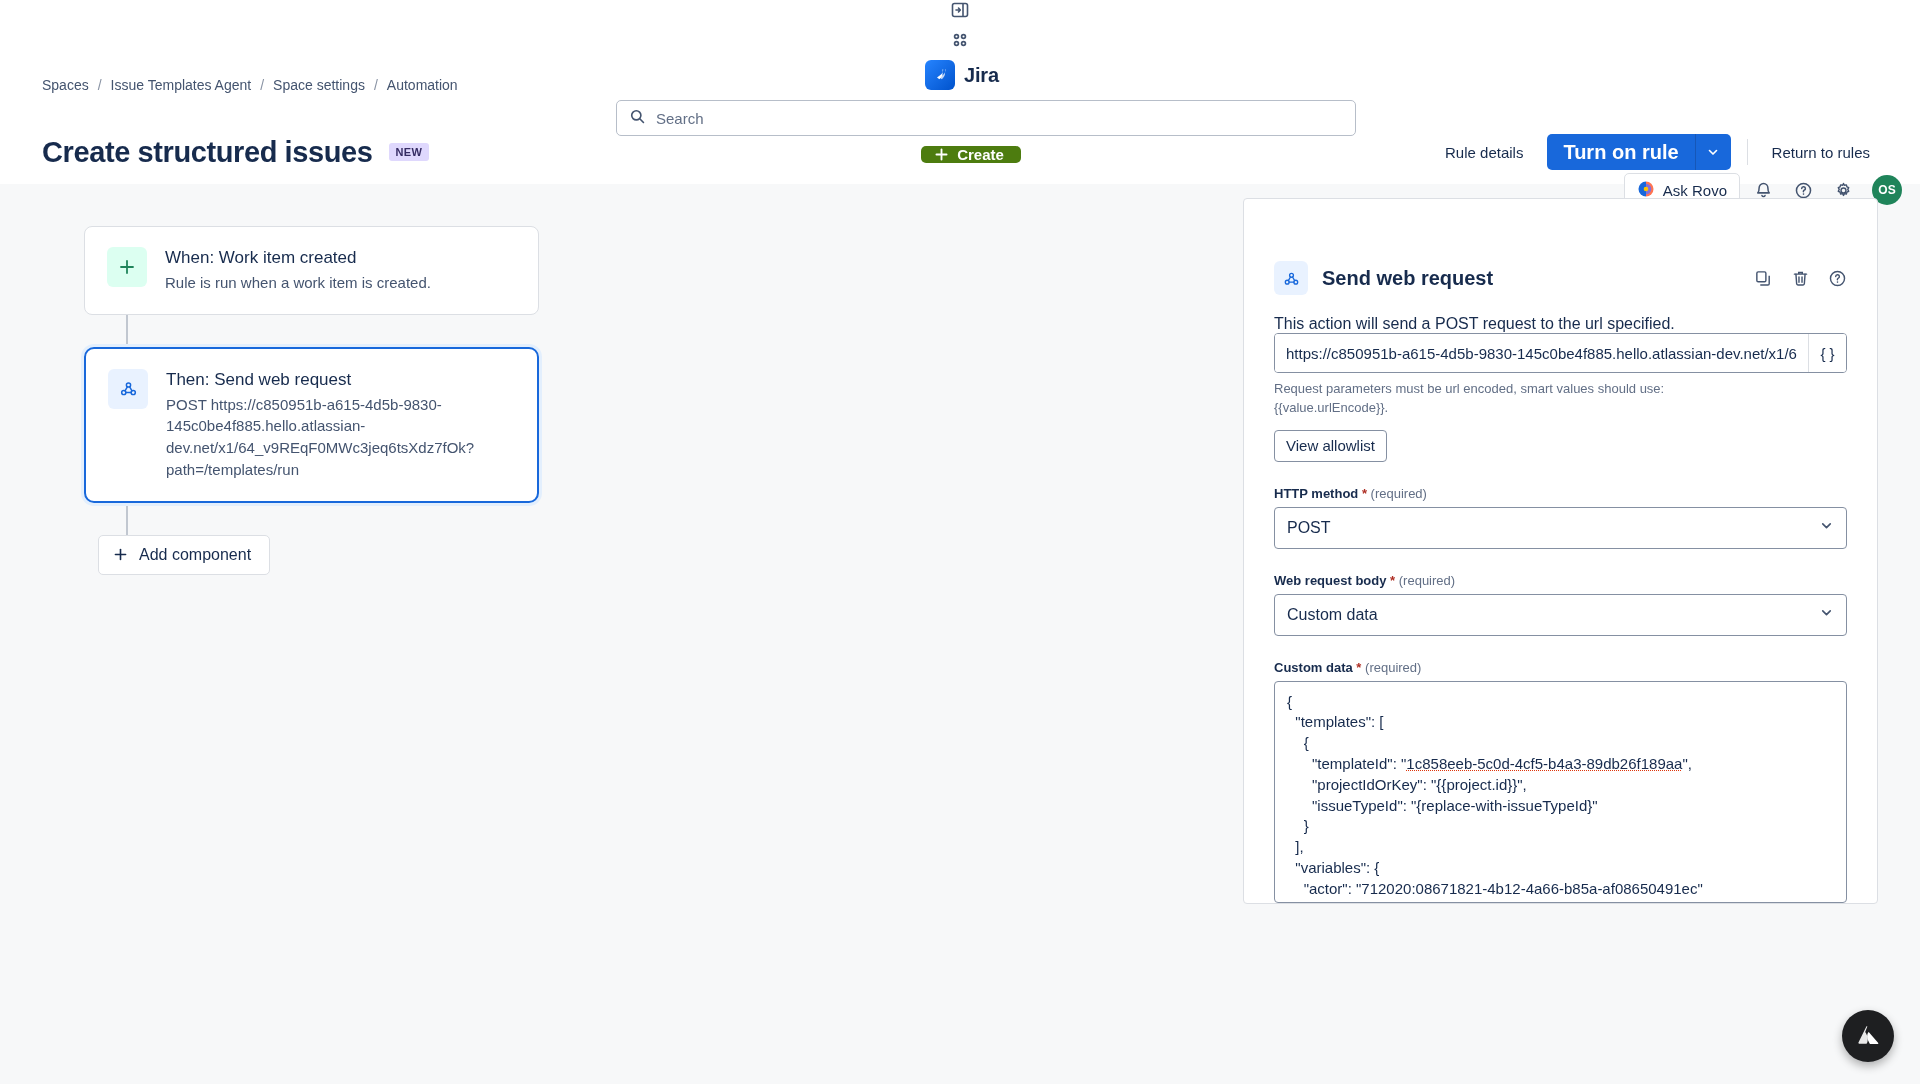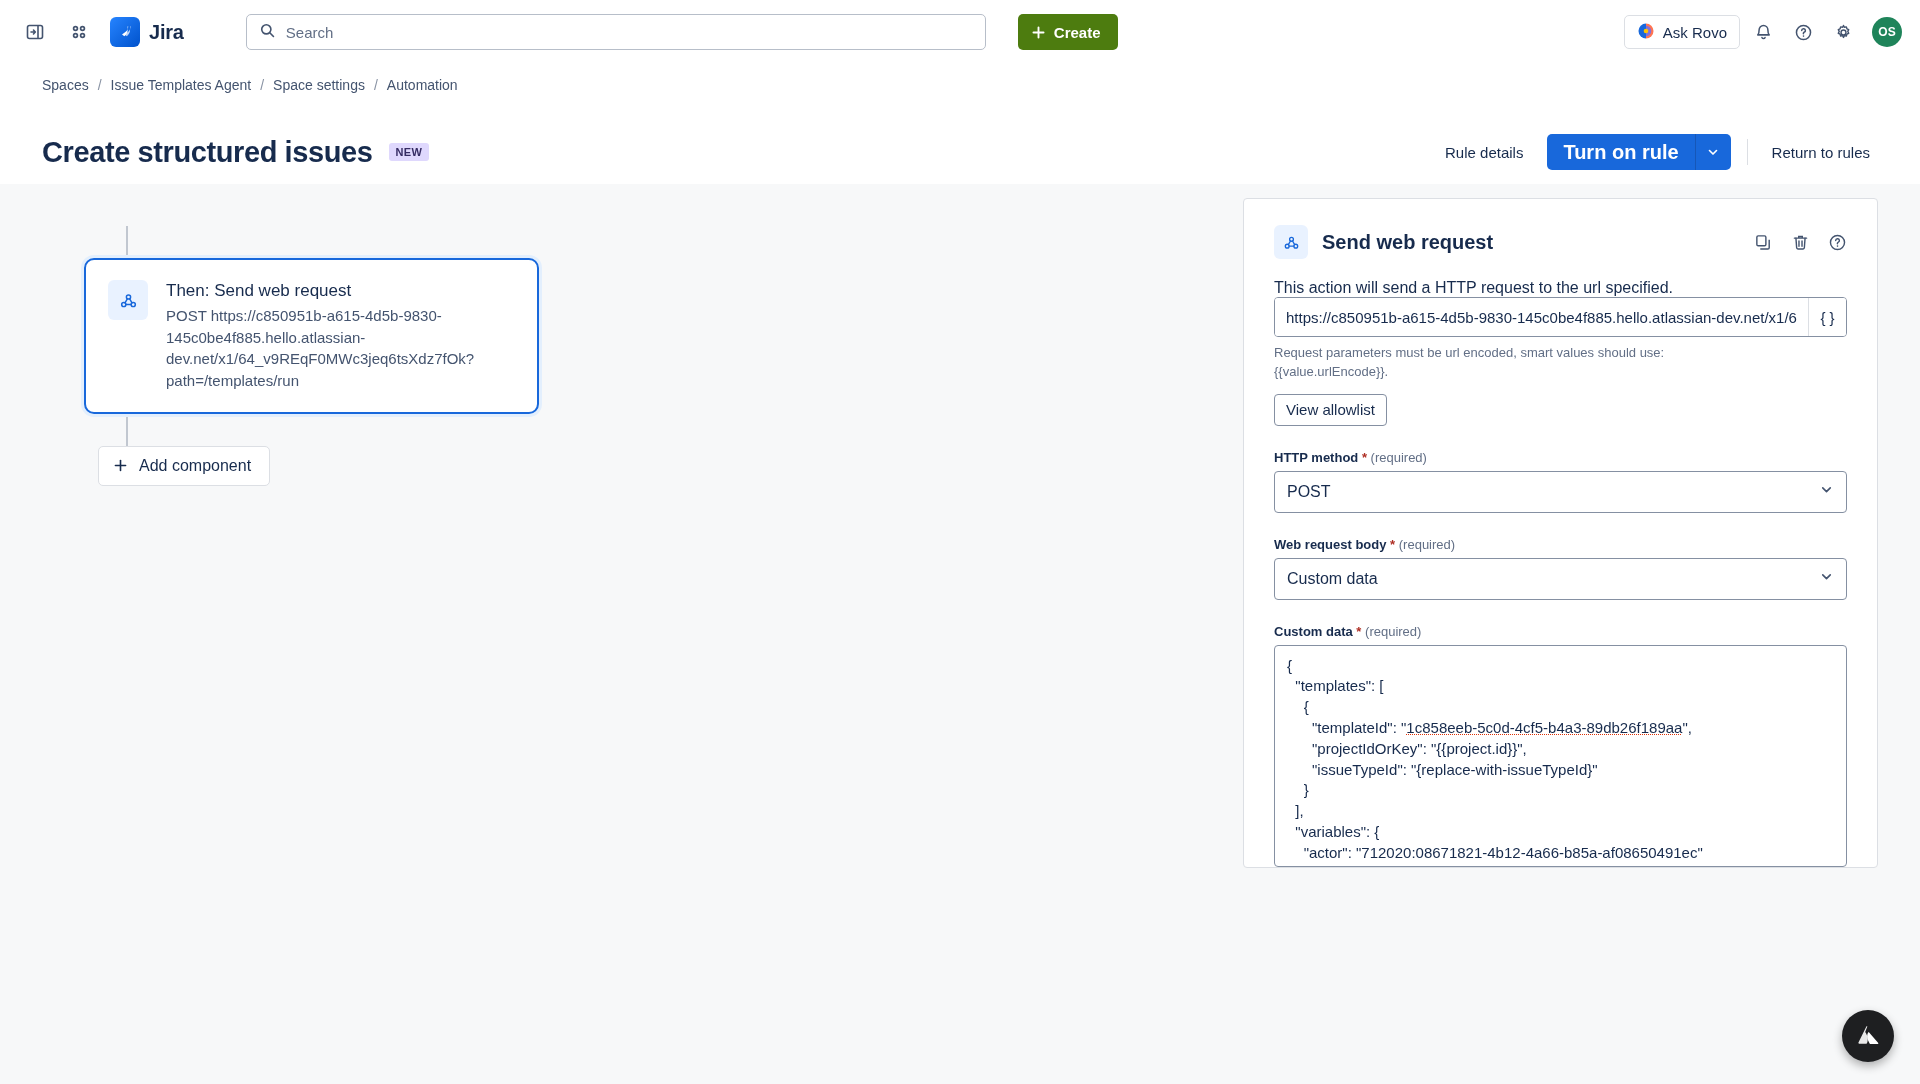--- a/index.html
+++ b/index.html
@@ -11,20 +11,21 @@
     overflow: hidden;
   }
 
   
   .topnav {
     height: 64px;
     display: flex; align-items: center;
     padding: 0 18px;
     background: #ffffff;
     gap: 10px;
+    flex-direction: column;
   }
   .nav-icon-btn {
     width: 34px; height: 34px;
     display: flex; align-items: center; justify-content: center;
     border-radius: 4px;
     color: #44546f;
   }
   .jira-logo-wrap { display: flex; align-items: center; gap: 9px; margin-left: 4px; }
   .jira-mark {
     width: 30px; height: 30px; border-radius: 6px;
@@ -157,21 +158,21 @@
   
   .panel {
     width: 635px; margin: 14px 42px 0 0;
     background: #fff; border: 1px solid #dcdfe4;
     border-radius: 4px;
     padding: 26px 30px 0 30px;
     overflow: hidden;
     align-self: flex-start;
     max-height: calc(100% - 14px);
   }
-  .panel-head { display: flex; align-items: center; gap: 14px; }
+  .panel-head { display: flex; align-items: center; gap: 14px; margin-top: 36px; }
   .panel-icon {
     width: 34px; height: 34px; border-radius: 6px;
     background: #e9f2ff; color: #1868db;
     display: flex; align-items: center; justify-content: center;
   }
   .panel-title { font-size: 20px; font-weight: 700; color: #172b4d; }
   .panel-head-actions { margin-left: auto; display: flex; align-items: center; gap: 18px; color: #44546f; }
   .panel-head-actions span { cursor: pointer; display: flex; }
   .panel-desc { font-size: 16px; color: #172b4d; margin-top: 20px; }
 
@@ -346,20 +347,32 @@
       </div>
       <div class="vdiv"></div>
       <button class="link-btn">Return to rules</button>
     </div>
   </div>
 
   <div class="main">
 
     <div class="canvas">
 
+      <div class="rule-card">
+        <div class="rule-icon trigger">
+          <svg width="20" height="20" viewBox="0 0 20 20" stroke="currentColor" stroke-width="1.8" stroke-linecap="round">
+            <line x1="10" y1="4" x2="10" y2="16"></line>
+              <line x1="4" y1="10" x2="16" y2="10"></line>
+          </svg>
+        </div>
+        <div>
+          <div class="rule-title">When: Work item created</div>
+          <div class="rule-sub">Rule is run when a work item is created.</div>
+        </div>
+      </div>
 
       <div class="connector"></div>
 
       <div class="rule-card selected">
         <div class="rule-icon action">
           <svg width="21" height="21" viewBox="0 0 24 24" fill="none" stroke="currentColor" stroke-width="1.7" stroke-linecap="round" stroke-linejoin="round">
             <circle cx="12" cy="8" r="2.4"></circle>
               <circle cx="6.6" cy="16.6" r="2.4"></circle>
               <circle cx="17.4" cy="16.6" r="2.4"></circle>
             <path d="M10.7 10.1 8 14.6M13.3 10.1 16 14.6M9 16.6h6"></path>
@@ -410,21 +423,21 @@
           <span>
             <svg width="19" height="19" viewBox="0 0 20 20" fill="none" stroke="currentColor" stroke-width="1.5">
               <circle cx="10" cy="10" r="7.4"></circle>
               <path d="M8.1 7.9a1.95 1.95 0 1 1 2.5 1.9c-.5.2-.7.6-.7 1.1v.4" stroke-linecap="round"></path>
               <circle cx="10" cy="13.8" r=".85" fill="currentColor" stroke="none"></circle>
             </svg>
           </span>
         </div>
       </div>
 
-      <div class="panel-desc">This action will send a HTTP request to the url specified.</div>
+      <div class="panel-desc">This action will send a POST request to the url specified.</div>
 
       
       <div class="input-row">
         <input type="text" value="https://c850951b-a615-4d5b-9830-145c0be4f885.hello.atlassian-dev.net/x1/64_v9REqF0MWc3jeq6tsXdz7fOk?path=/templates/run" style="">
         <button class="smart-btn">{ }</button>
       </div>
       <div class="help-text">Request parameters must be url encoded, smart values should use: {{value.urlEncode}}.</div>
       <button class="allowlist-btn">View allowlist</button>
 
       

